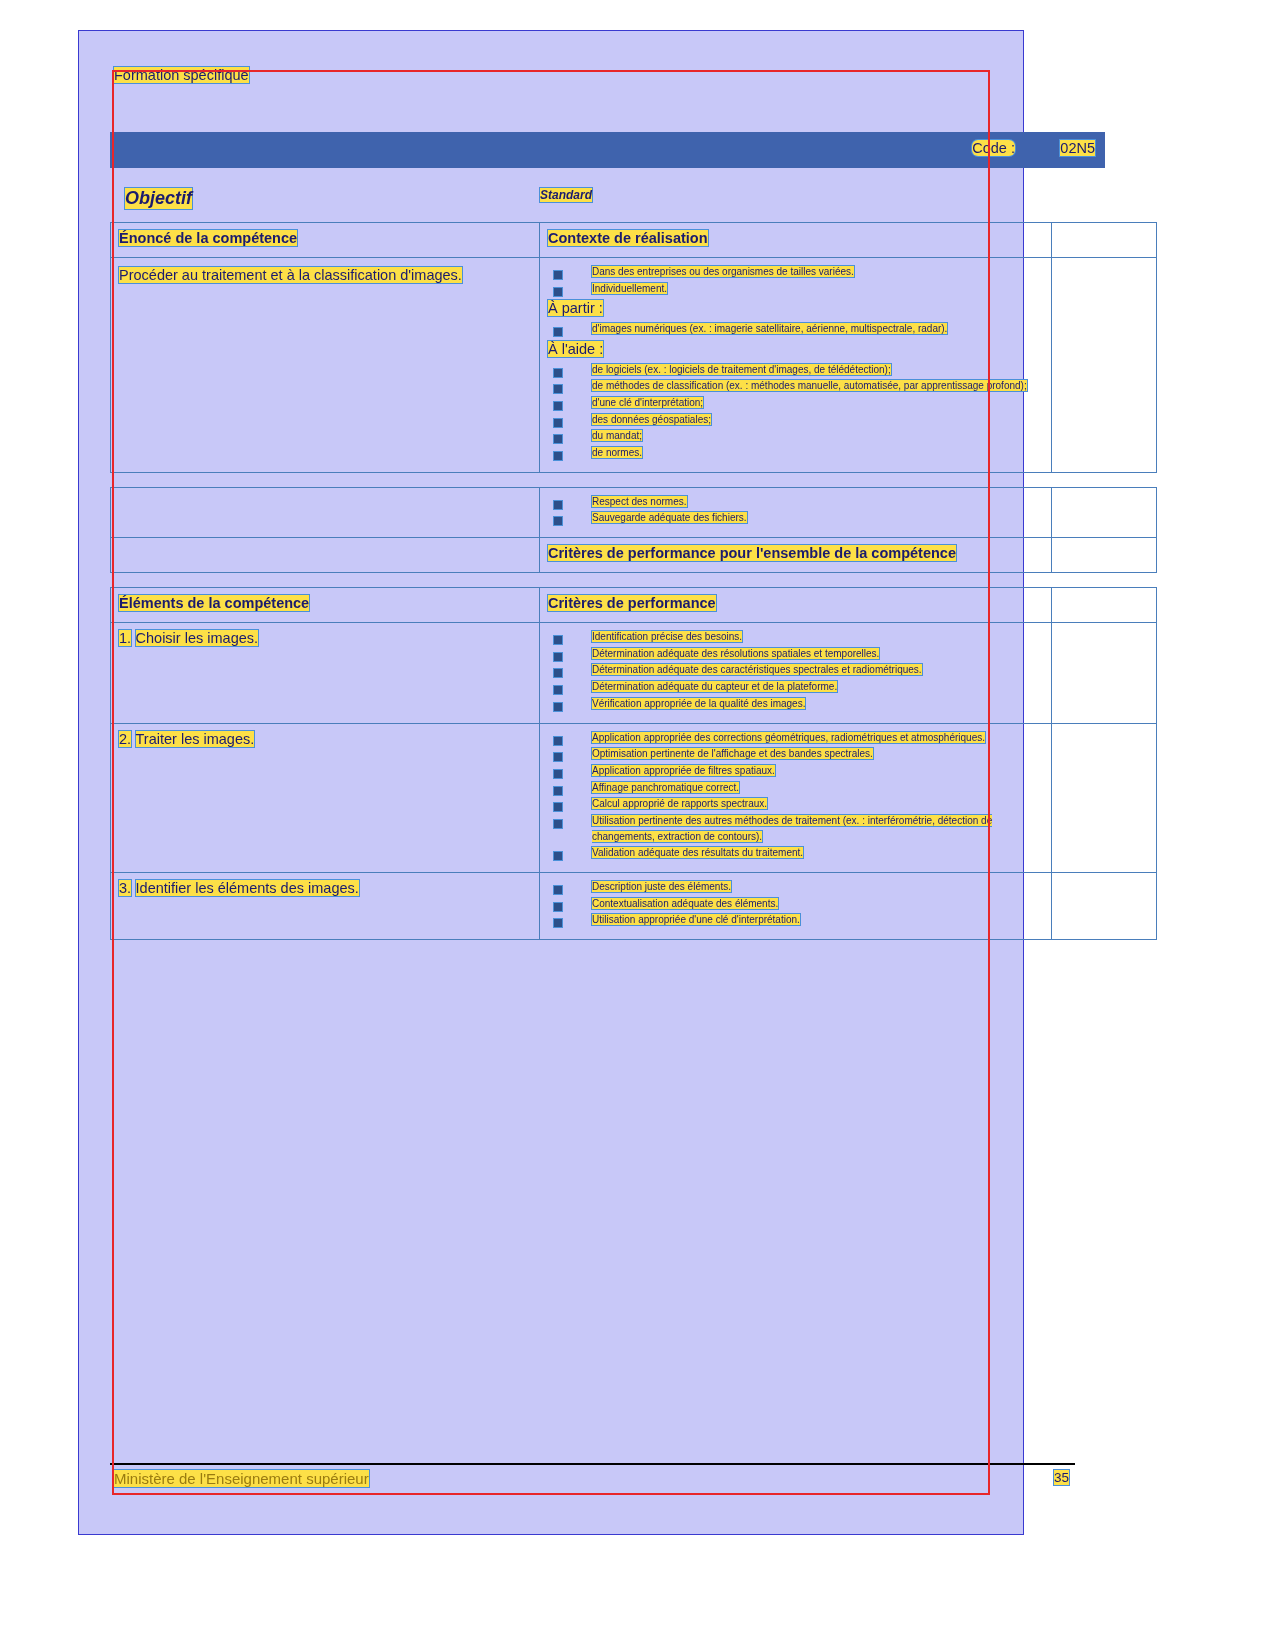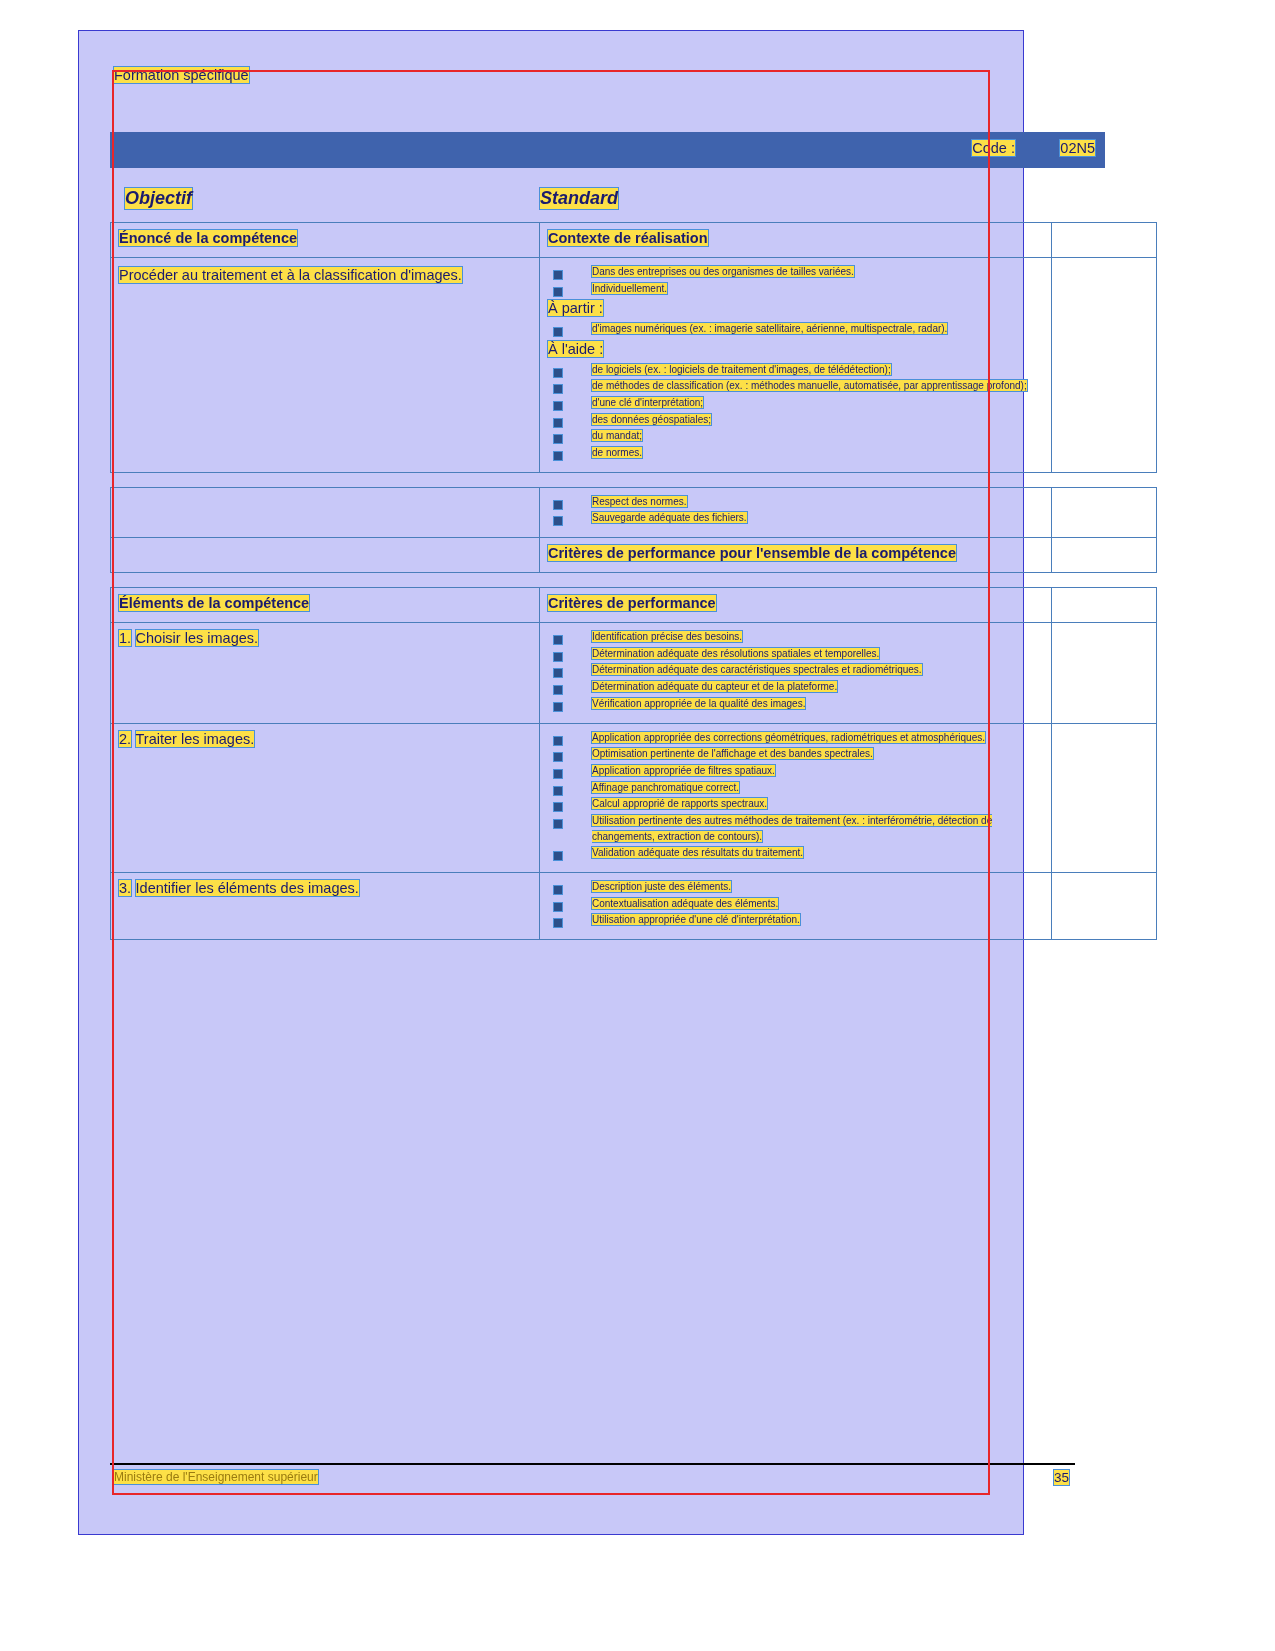--- a/index.html
+++ b/index.html
@@ -65,20 +65,21 @@
     height: 36px;
     background: #3f63ad;
     width: 995px;
   }
   .code-band .code-text {
     position: absolute;
     right: 90px;
     top: 8px;
     font-size: 14.5px;
     font-weight: normal;
+    border-radius: 6px;
   }
   .code-band .code-value {
     position: absolute;
     right: 10px;
     top: 8px;
     font-size: 14.5px;
   }
   .obj-std-row {
     position: relative;
     height: 34px;
@@ -90,21 +91,21 @@
     left: 15px;
     top: 0;
     font-size: 18px;
     font-style: italic;
     font-weight: bold;
   }
   .obj-std-row .standard {
     position: absolute;
     left: 430px;
     top: 0;
-    font-size: 18px;
+    font-size: 12px;
     font-style: italic;
     font-weight: bold;
   }
   table.comp {
     border-collapse: collapse;
     width: 995px;
     table-layout: fixed;
     padding-left: 20px;
   }
   table.comp td {
@@ -167,21 +168,21 @@
   }
   .footer-row {
     position: relative;
     margin-top: 5px;
     height: 20px;
   }
   .footer-text {
     position: absolute;
     left: 4px;
     top: 0;
-    font-size: 12px;
+    font-size: 15px;
     color: #9a7b10;
   }
   .footer-page {
     position: absolute;
     right: 6px;
     top: 0;
     font-size: 13.5px;
   }
 </style>
 </head>

